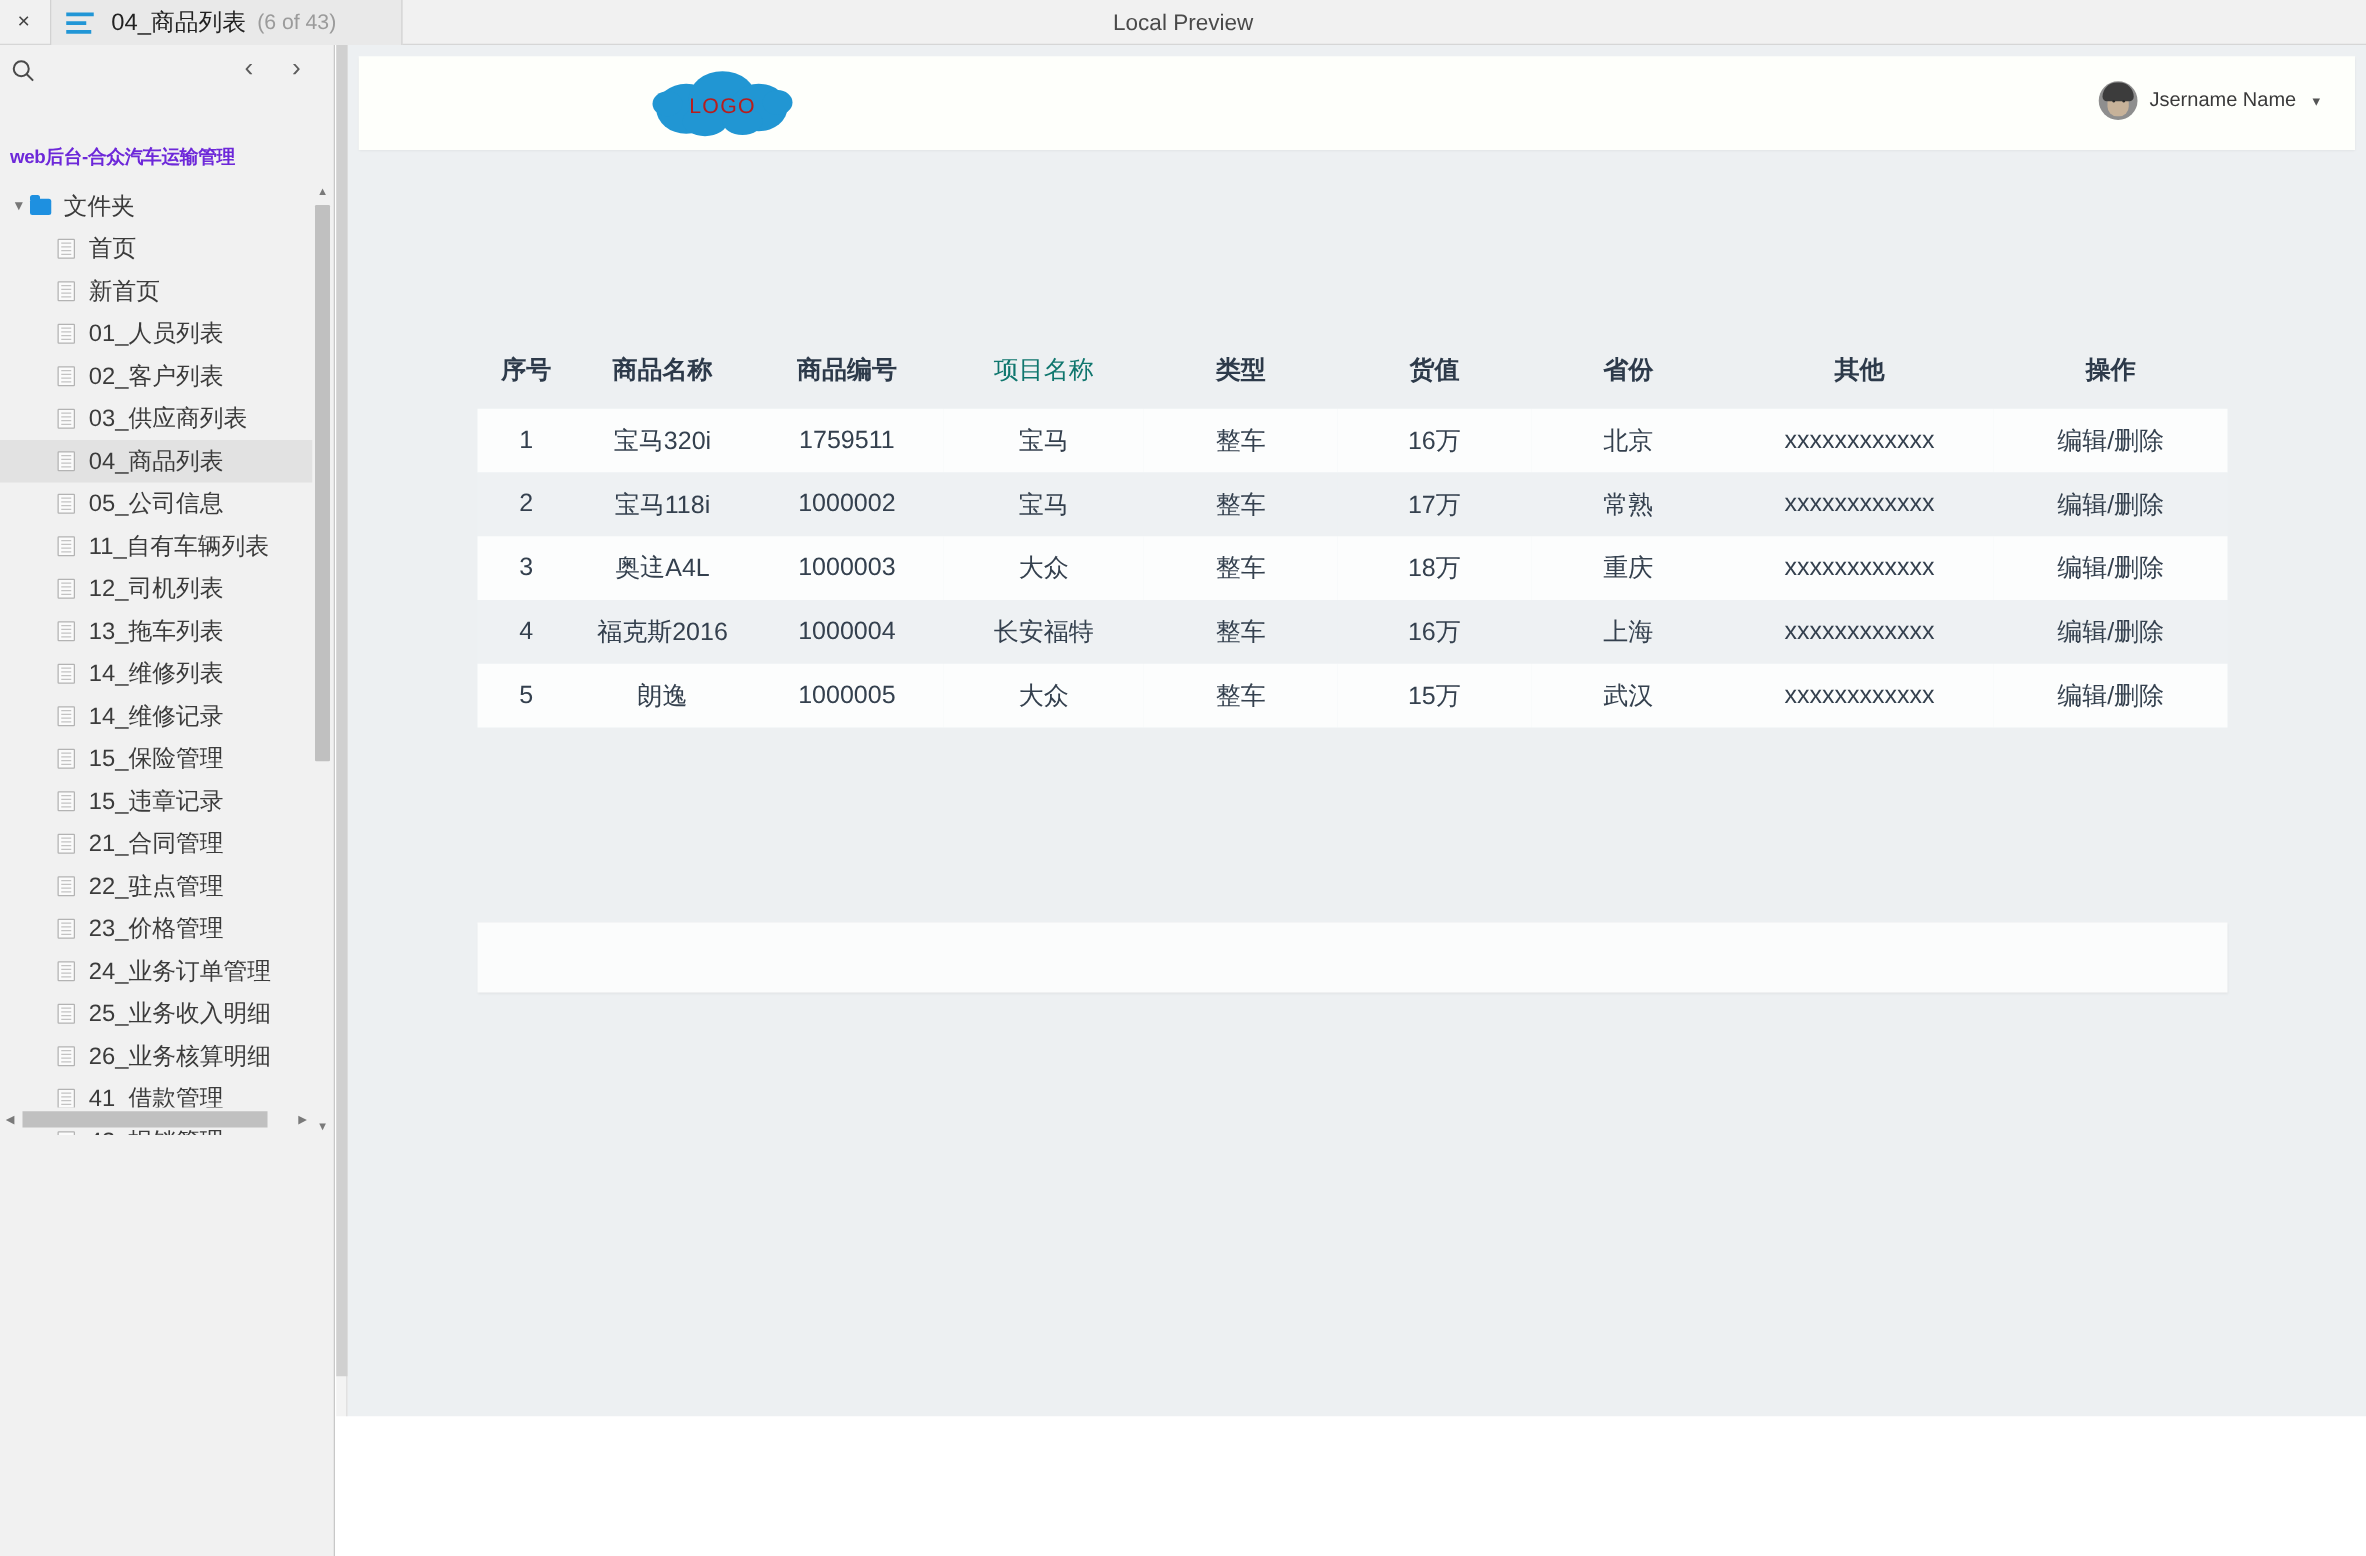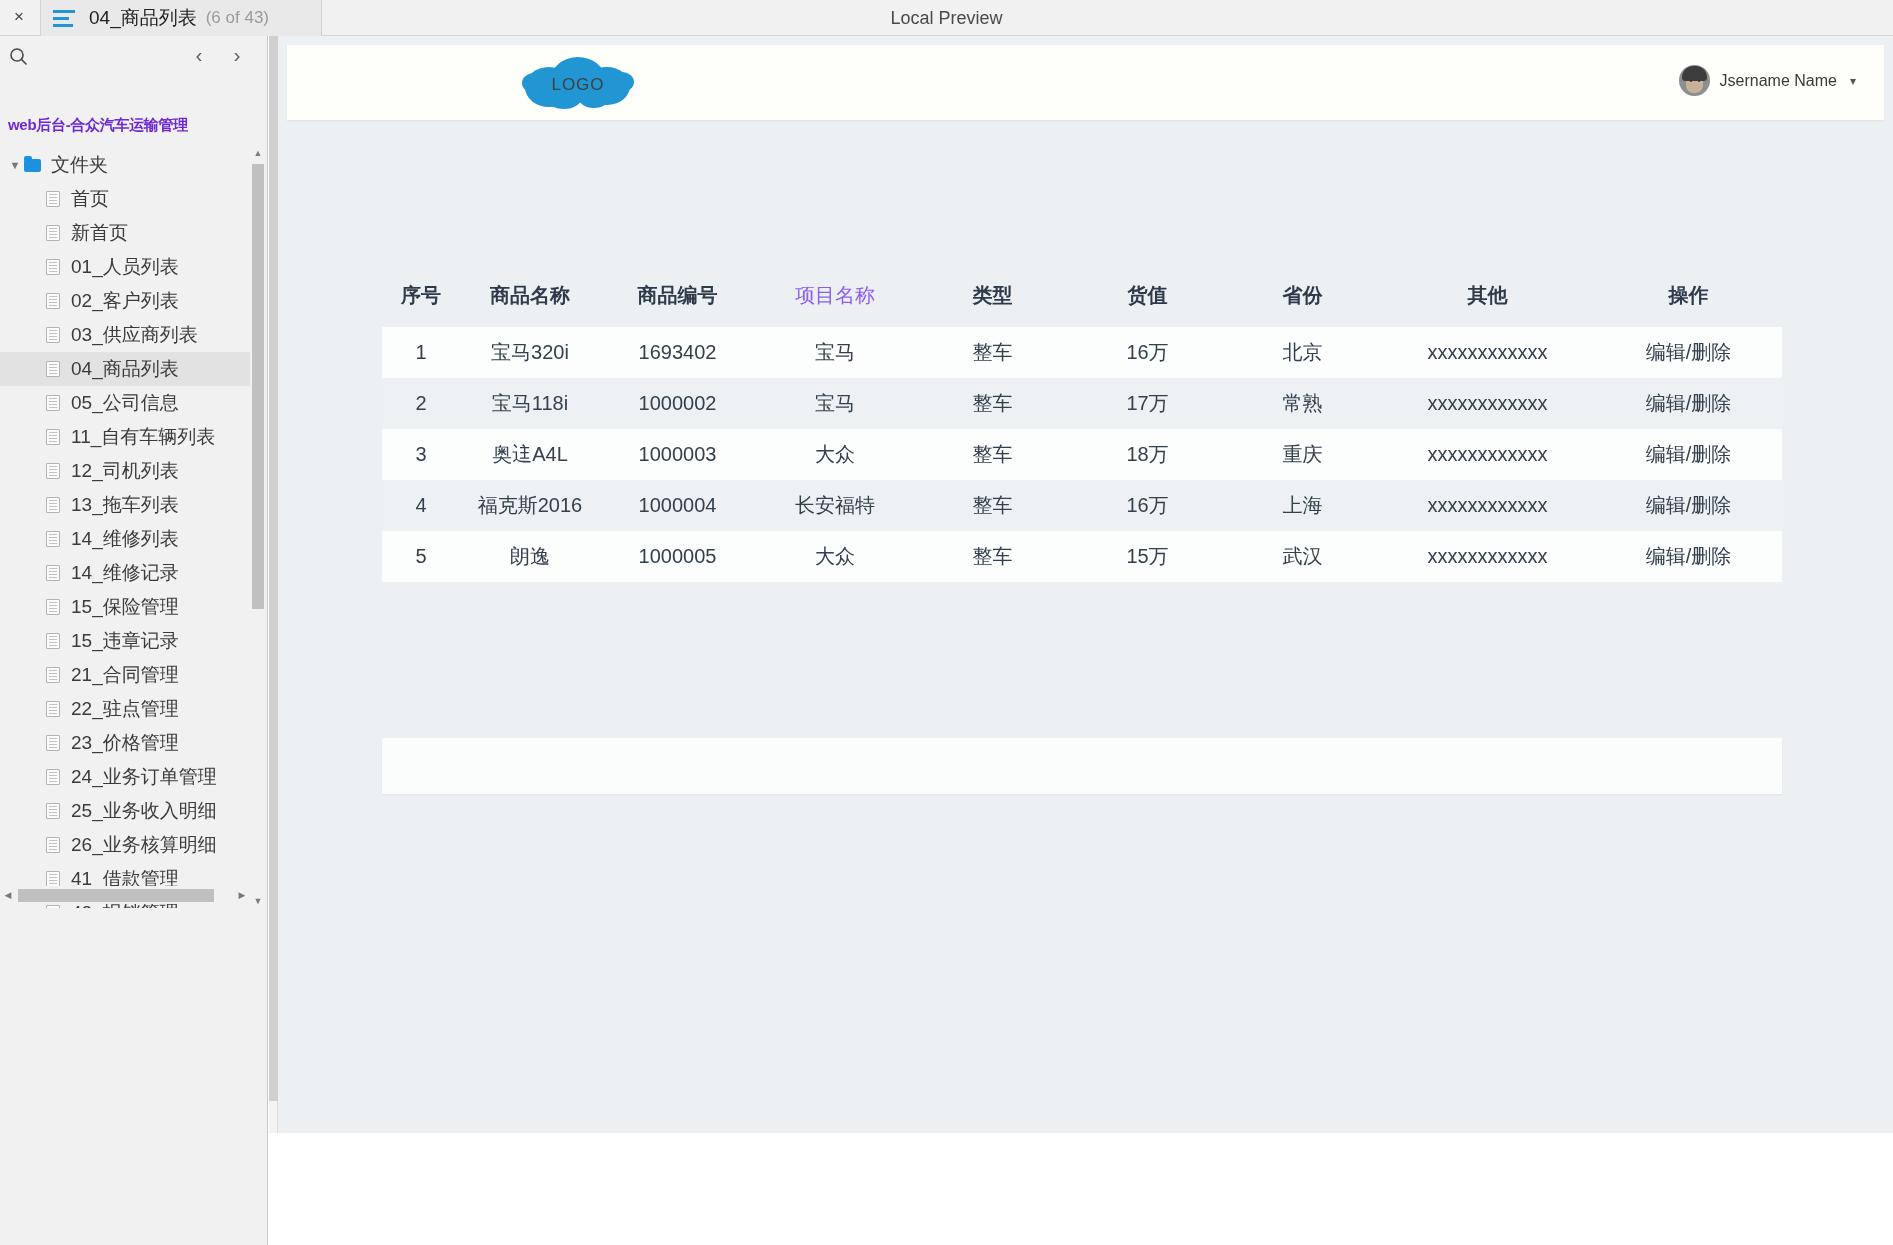--- a/index.html
+++ b/index.html
@@ -188,21 +188,21 @@
     width: 1597px; height: 75px;
     background: #fefffb;
     box-shadow: 0 1px 2px rgba(0,0,0,0.06);
   }
   .logo-wrap {
     position: absolute; left: 222px; top: 8px;
     width: 138px; height: 60px;
   }
   .logo-text {
     position: absolute; left: 0; top: 22px; width: 138px;
-    text-align: center; font-size: 17px; color: #404040;
+    text-align: center; font-size: 17px; color: #b91c1c;
     letter-spacing: 1px;
   }
   .user-area {
     position: absolute; right: 28px; top: 20px;
     display: flex; align-items: center; gap: 10px;
   }
   .avatar {
     width: 31px; height: 31px; border-radius: 50%;
     background: #8e8e8e; overflow: hidden; position: relative;
     flex: 0 0 auto;
@@ -241,21 +241,21 @@
     width: 1400px;
   }
   table.grid { border-collapse: collapse; width: 1400px; }
   table.grid th {
     font-size: 20px; font-weight: bold; color: #2d3a4a;
     padding: 16px 0 18px 0;
     text-align: center;
     background: #edf0f2;
     border: none;
   }
-  table.grid th.light { font-weight: normal; color: #8b5cf6; }
+  table.grid th.light { font-weight: normal; color: #0f766e; }
   table.grid td {
     font-size: 20px; color: #34404e;
     text-align: center;
     height: 51px;
     border: none;
   }
   table.grid tbody tr.odd td { background: #fcfdfd; }
   table.grid tbody tr.even td { background: #eef1f3; }
 
   .col-idx   { width: 78px; }
@@ -475,21 +475,21 @@
               <th class="col-value">货值</th>
               <th class="col-prov">省份</th>
               <th class="col-other">其他</th>
               <th class="col-op">操作</th>
             </tr>
         </thead>
         <tbody id="body-rows">
             <tr class="odd">
               <td class="col-idx">1</td>
               <td class="col-name">宝马320i</td>
-              <td class="col-code">1693402</td>
+              <td class="col-code">1759511</td>
               <td class="col-proj">宝马</td>
               <td class="col-type">整车</td>
               <td class="col-value">16万</td>
               <td class="col-prov">北京</td>
               <td class="col-other">xxxxxxxxxxxx</td>
               <td class="col-op">编辑/删除</td>
             </tr>
             <tr class="even">
               <td class="col-idx">2</td>
               <td class="col-name">宝马118i</td>

